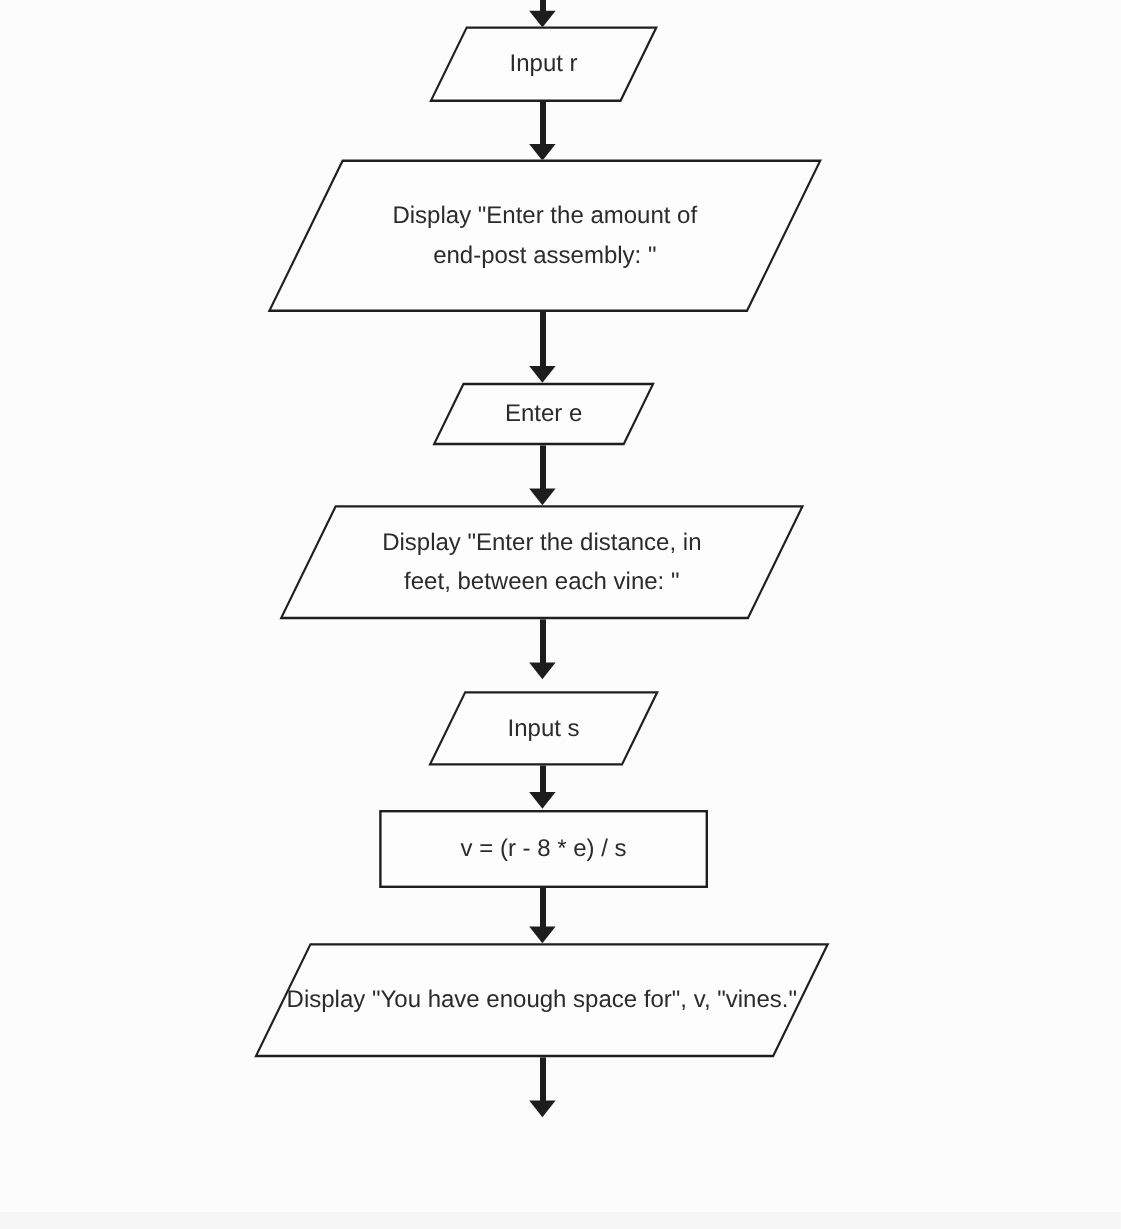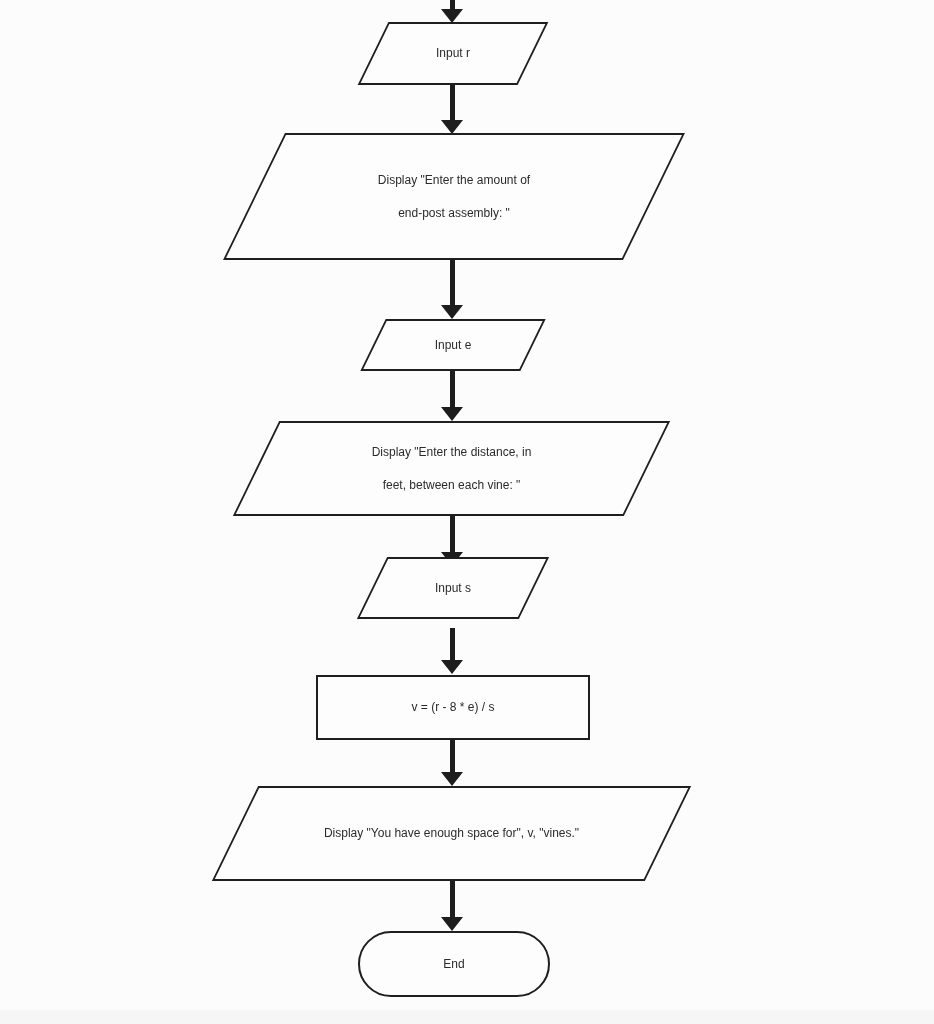--- a/index.html
+++ b/index.html
@@ -44,21 +44,21 @@
     border-radius: 34px;
   }
   .node-text {
     position: absolute;
     inset: 0;
     display: flex;
     flex-direction: column;
     align-items: center;
     justify-content: center;
     color: #2b2b2b;
-    font-size: 12px;
+    font-size: 20px;
     line-height: 33px;
     text-align: center;
     white-space: nowrap;
   }
   .arrow {
     position: absolute;
     left: 440px;
     width: 24px;
   }
   .arrow-line {
@@ -131,54 +131,48 @@
     <div class="shape-fill"></div>
     <div class="node-text">
       <div>Display "Enter the amount of</div>
       <div>end-post assembly: "</div>
     </div>
   </div>
 
   <div class="node para" style="left:373px;top:319px;width:160px;height:52px;">
     <div class="shape-fill"></div>
     <div class="node-text">
-      <div>Input e</div>
+      <div>Enter e</div>
     </div>
   </div>
 
   <div class="node para" style="left:256px;top:421px;width:391px;height:95px;">
     <div class="shape-fill"></div>
     <div class="node-text">
       <div>Display "Enter the distance, in</div>
       <div>feet, between each vine: "</div>
     </div>
   </div>
 
-  <div class="node para" style="left:372px;top:557px;width:162px;height:62px;">
+  <div class="node para" style="left:372px;top:576px;width:162px;height:62px;">
     <div class="shape-fill"></div>
     <div class="node-text">
       <div>Input s</div>
     </div>
   </div>
 
   <div class="node rect" style="left:316px;top:675px;width:274px;height:65px;">
     <div class="shape-fill"></div>
     <div class="node-text">
       <div>v = (r - 8 * e) / s</div>
     </div>
   </div>
 
   <div class="node para" style="left:235px;top:786px;width:433px;height:95px;">
     <div class="shape-fill"></div>
     <div class="node-text">
       <div>Display "You have enough space for", v, "vines."</div>
     </div>
   </div>
 
-  <div class="node pill" style="left:358px;top:931px;width:192px;height:66px;">
-    <div class="shape-fill"></div>
-    <div class="node-text">
-      <div>End</div>
-    </div>
-  </div>
 
   <div class="footer-strip"></div>
 </div>
 
 </body></html>

